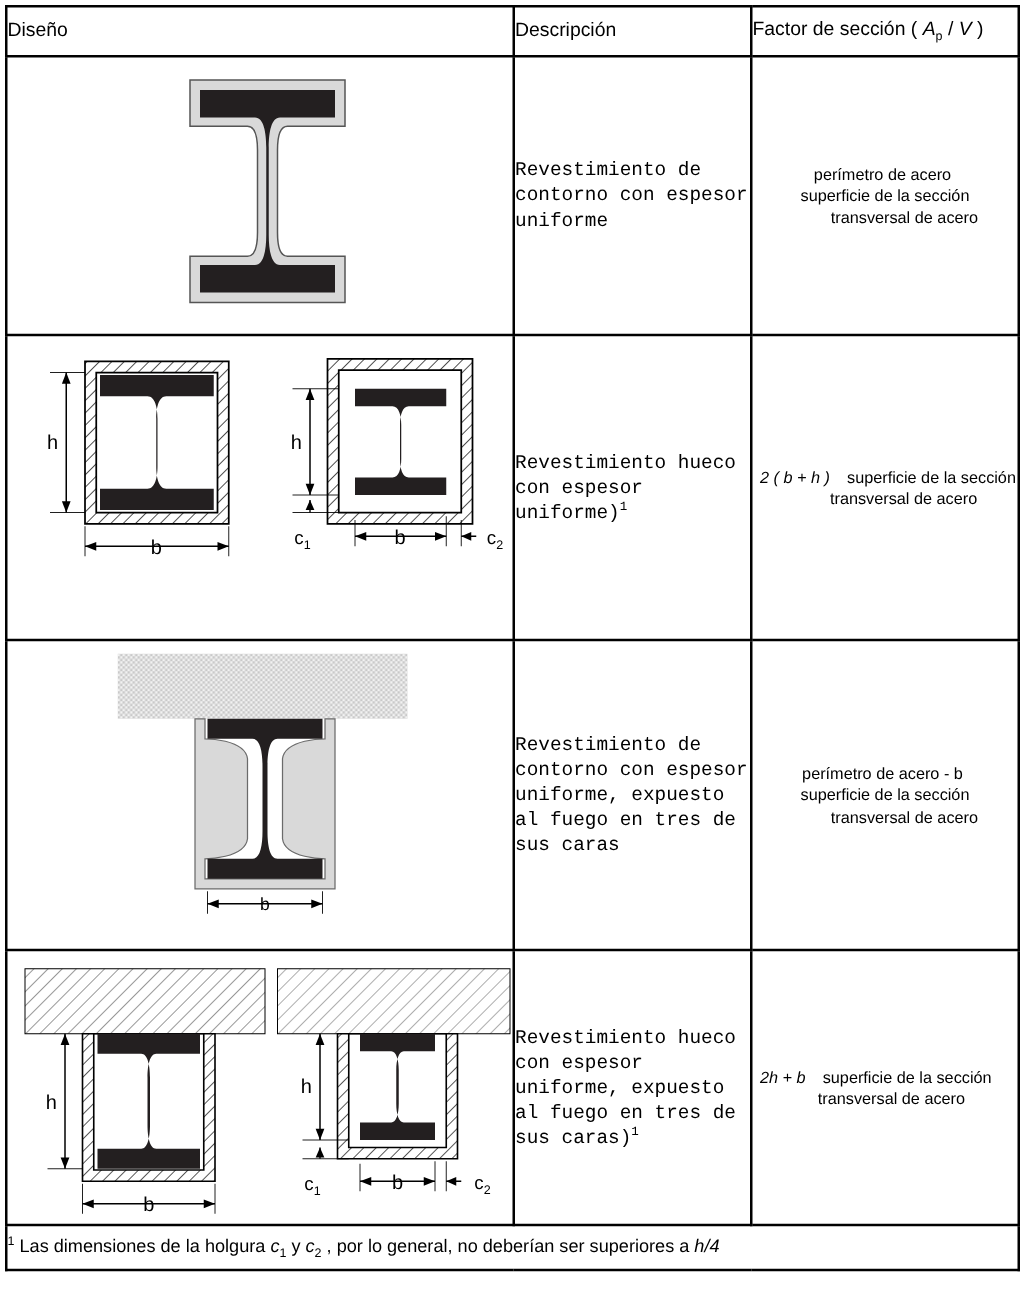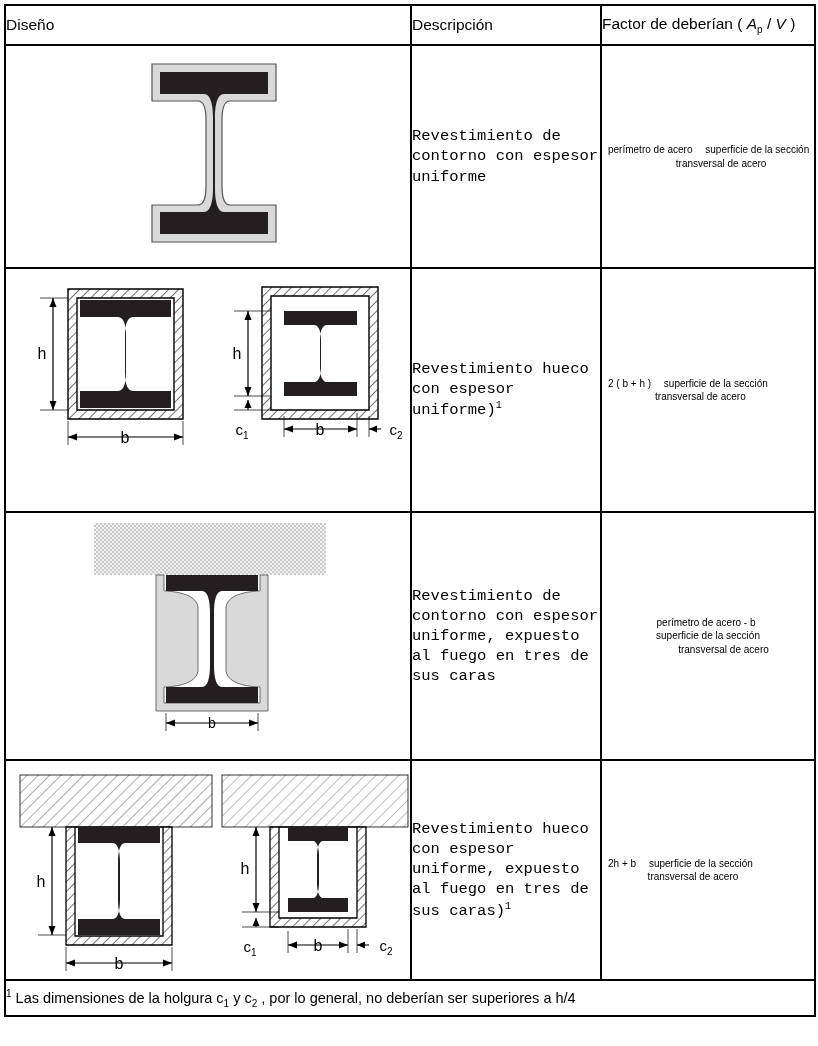--- a/index.html
+++ b/index.html
@@ -54,21 +54,21 @@
   .desc-cell {
     padding: 6px 8px;
     font-size: 15.5px;
     line-height: 1.3;
     font-family: Liberation Mono, monospace;
   }
   .desc-cell sup { font-size: 10px; vertical-align: super; }
 
   .factor-cell {
     padding: 6px 6px;
-    font-size: 10px;
+    font-size: 13px;
     text-align: center;
   }
   .frac {
     display: inline-block;
     text-align: center;
     line-height: 1.32;
   }
   .frac .num {
     padding: 0 6px 3px 6px;
     white-space: nowrap;
@@ -76,21 +76,21 @@
   .frac .bar {
     border-top: 1.5px solid #000;
     height: 0;
     margin: 0 2px;
   }
   .frac .den {
     padding-top: 6px;
     white-space: nowrap;
   }
   .frac .den .l2 { display: block; padding-left: 31px; }
-  .ital { }
+  .ital { font-style: italic; }
 
   .design-cell {
     position: relative;
     padding: 0;
   }
   .r1 { height: 221px; }
   .r2 { height: 242px; }
   .r3 { height: 246px; }
   .r4 { height: 218px; }
 
@@ -125,21 +125,21 @@
 
     <tbody>
         <tr class="hdr">
       <td>
         <span>Diseño</span>
       </td>
       <td>
         <span>Descripción</span>
       </td>
       <td>
-        <span>Factor de deberían ( </span><span class="ital">A</span><sub>p</sub><span> / </span><span class="ital">V</span><span> )</span>
+        <span>Factor de sección ( </span><span class="ital">A</span><sub>p</sub><span> / </span><span class="ital">V</span><span> )</span>
       </td>
     </tr>
 
     <tr>
       <td class="design-cell r1">
         <div class="canvas-wrap">
           <svg class="svgpos" style="left:118px; top:12px;" width="180" height="190" viewBox="0 0 180 190">
 
             <path d="M28,6 L152,6 L152,43 L106,43
                      C100,43 98,52 98,62 L98,128

